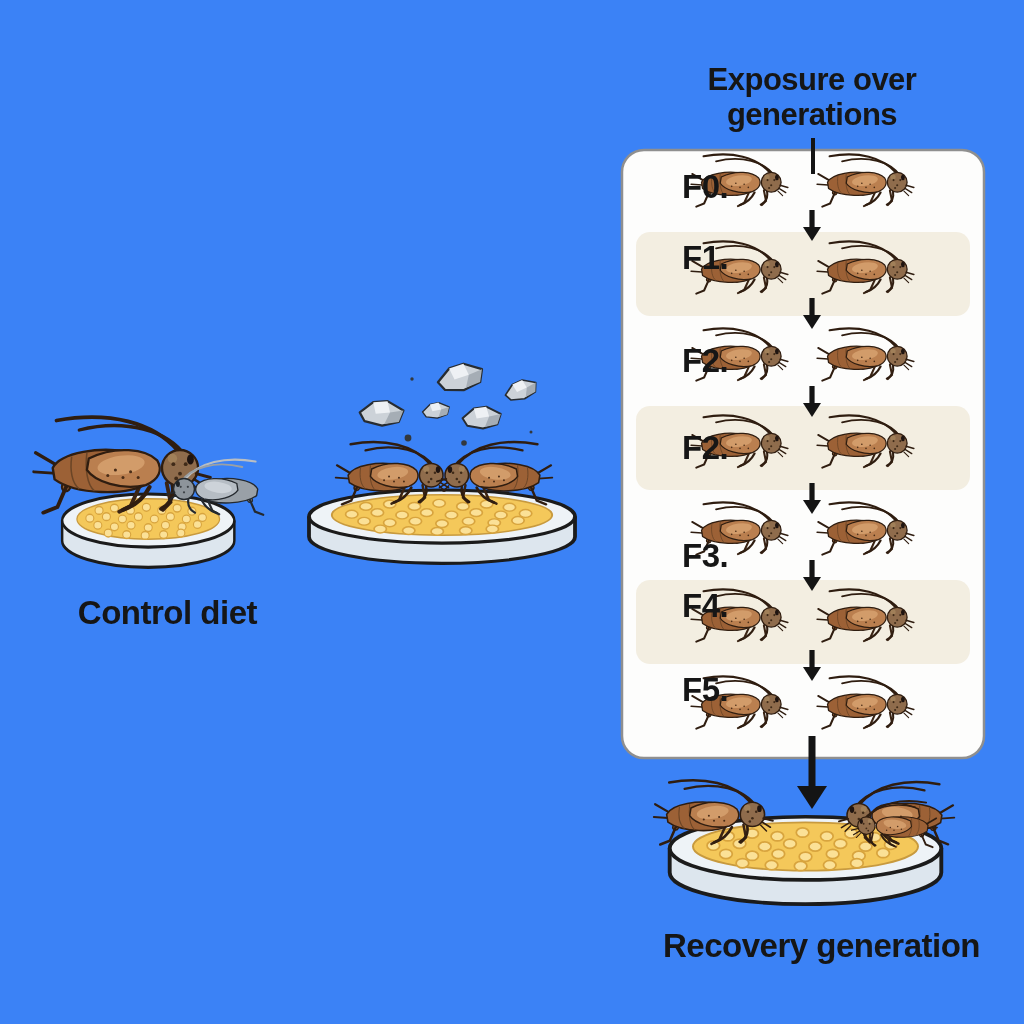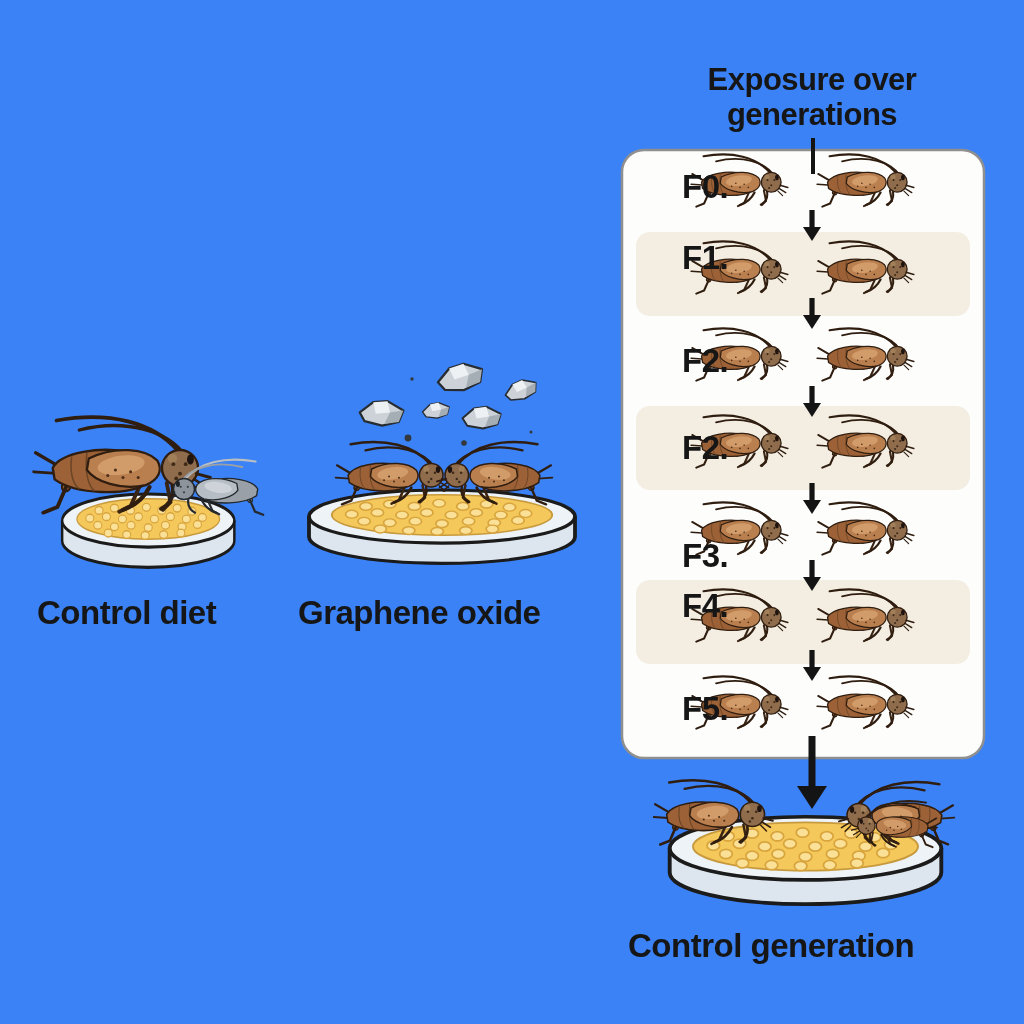--- a/index.html
+++ b/index.html
@@ -2,21 +2,21 @@
 <html><head>
 <meta charset="utf-8">
 <style>
   html,body{margin:0;padding:0;background:#ffffff;}
   #canvas{
     position:relative;width:1024px;height:1024px;background:#3b82f6;overflow:hidden;
     font-family:"Liberation Sans", sans-serif;
   }
   #art{position:absolute;left:0;top:0;width:1024px;height:1024px;}
   .label{
-    position:absolute;font-weight:bold;color:#161616;text-align:left;
+    position:absolute;font-weight:bold;color:#161616;text-align:right;
     letter-spacing:-0.5px;line-height:36px;font-size:33px;white-space:nowrap;
   }
   .title{
     position:absolute;left:632px;top:62px;width:360px;text-align:center;
     font-weight:bold;color:#161616;font-size:31px;line-height:35px;letter-spacing:-0.5px;
   }
   .rowlabel{
     position:absolute;left:650px;width:80px;height:44px;line-height:44px;
     font-weight:bold;color:#161616;font-size:33px;text-align:left;letter-spacing:-0.5px;margin-left:32px;
   }
@@ -248,19 +248,18 @@
     <div>Exposure over</div>
     <div>generations</div>
   </div>
 
   <div class="rowlabel" style="top:165px">F0.</div>
   <div class="rowlabel" style="top:236px">F1.</div>
   <div class="rowlabel" style="top:339px">F2.</div>
   <div class="rowlabel" style="top:426px">F2.</div>
   <div class="rowlabel" style="top:534px">F3.</div>
   <div class="rowlabel" style="top:584px">F4.</div>
-  <div class="rowlabel" style="top:687px">F5.</div>
+  <div class="rowlabel" style="top:668px">F5.</div>
 
   <div class="label" style="left:37px;top:595px;width:220px">Control diet</div>
-  <div class="label" style="left:298px;top:595px;width:262px">Graphene oxide</div>
-  <div class="label" style="left:628px;top:928px;width:352px">Control generation</div>
+  <div class="label" style="left:628px;top:928px;width:352px">Recovery generation</div>
 
 </div>
 
 </body></html>

